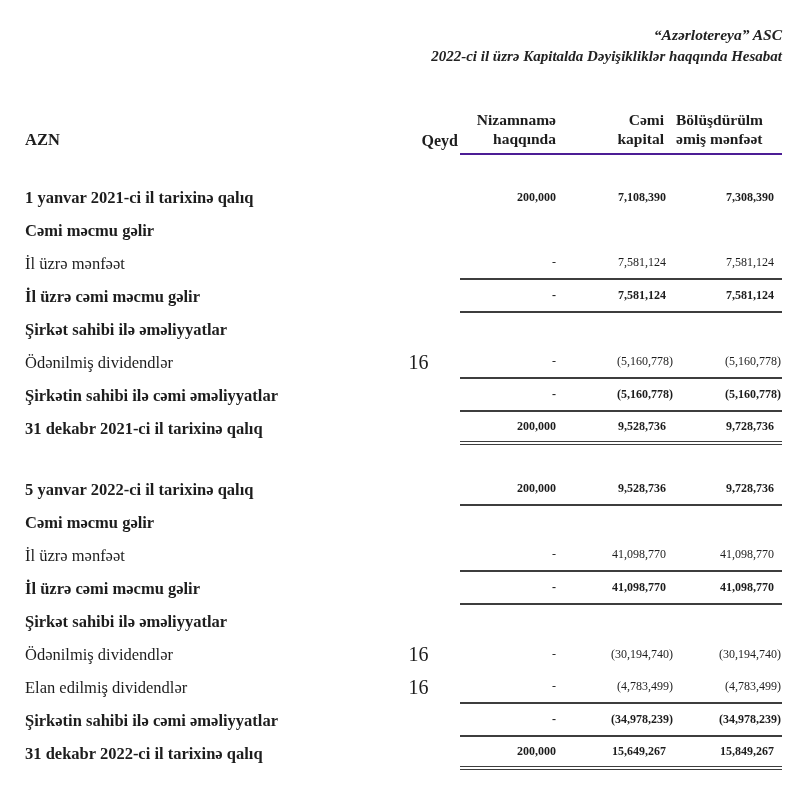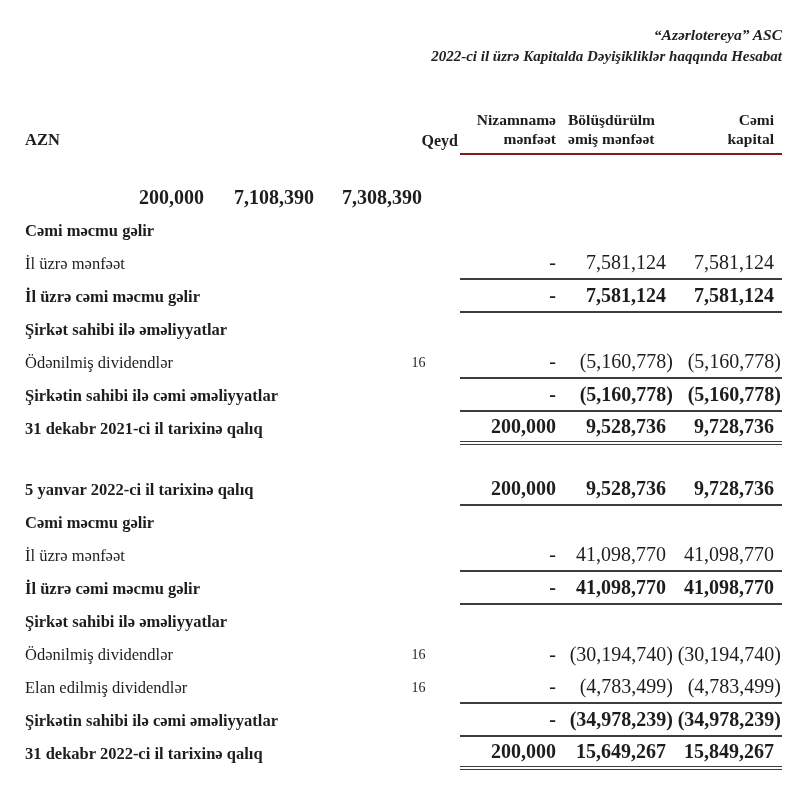--- a/index.html
+++ b/index.html
@@ -37,68 +37,69 @@
   .col-nums  { width: 322px; flex: 0 0 322px; display: flex; }
   .num { width: 104px; flex: 0 0 104px; text-align: right; padding-right: 8px; box-sizing: border-box; }
   .num2 { width: 110px; flex: 0 0 110px; }
   .num3 { width: 108px; flex: 0 0 108px; }
   .num.paren { padding-right: 1px; }
 
   
   .hrow { height: 52px; }
   .hrow .col-label { display: flex; align-items: flex-end; font-weight: bold; font-size: 16.5px; padding-bottom: 5px; }
   .hrow .col-qeyd { display: flex; align-items: flex-end; justify-content: flex-end; font-weight: bold; font-size: 16px; padding-bottom: 5px; box-sizing: border-box; padding-right: 2px; }
-  .hrow .col-nums { border-bottom: 2px solid #7f1d1d; align-items: flex-end; }
+  .hrow .col-nums { border-bottom: 2px solid #4c1d95; align-items: flex-end; }
   .colhead { font-weight: bold; font-size: 15.5px; line-height: 1.22; padding-bottom: 4px; box-sizing: border-box; }
   .colhead span { display: block; }
   .colhead.align-left { text-align: left; padding-left: 4px; padding-right: 0; }
 
   
   .rows { margin-top: 26px; }
   .row { height: 33px; }
   .row.section-gap { margin-top: 28px; }
   .row .col-label { display: flex; align-items: center; font-size: 16.5px; white-space: nowrap; }
   .row.bold .col-label, .row.bold .num { font-weight: bold; }
-  .row .col-qeyd { display: flex; align-items: center; justify-content: center; font-size: 14px; }
+  .row .col-qeyd { display: flex; align-items: center; justify-content: center; font-size: 20px; }
   .row .col-nums { align-items: center; }
-  .row .num { font-size: 20px; white-space: nowrap; }
+  .row .num { font-size: 12px; white-space: nowrap; }
   .rule-single { border-bottom: 2px solid #3d3d3d; }
   .rule-double { border-bottom: 4px double #3d3d3d; }
 </style>
 </head>
 <body>
 
 <div class="page">
 
   <div class="doc-header">
     <div class="t1">“Azərlotereya” ASC</div>
     <div class="t2">2022-ci il üzrə Kapitalda Dəyişikliklər haqqında Hesabat</div>
   </div>
 
   <div class="table">
     <div class="hrow">
       <div class="col-label">AZN</div>
       <div class="col-qeyd">Qeyd</div>
       <div class="col-nums">
         <div class="num colhead">
           <span>Nizamnamə</span>
-          <span>mənfəət</span>
+          <span>haqqında</span>
+        </div>
+        <div class="num num3 colhead">
+          <span>Cəmi</span>
+          <span>kapital</span>
         </div>
         <div class="num num2 colhead align-left">
           <span>Bölüşdürülm</span>
           <span>əmiş mənfəət</span>
         </div>
-        <div class="num num3 colhead">
-          <span>Cəmi</span>
-          <span>kapital</span>
-        </div>
       </div>
     </div>
     <div class="rows">
         <div class="row bold">
+          <div class="col-label">1 yanvar 2021-ci il tarixinə qalıq</div>
           <div class="col-qeyd"></div>
           <div class="col-nums">
             <div class="num">200,000</div>
             <div class="num num2">7,108,390</div>
             <div class="num num3">7,308,390</div>
           </div>
         </div>
         <div class="row bold">
           <div class="col-label">Cəmi məcmu gəlir</div>
           <div class="col-qeyd"></div>

